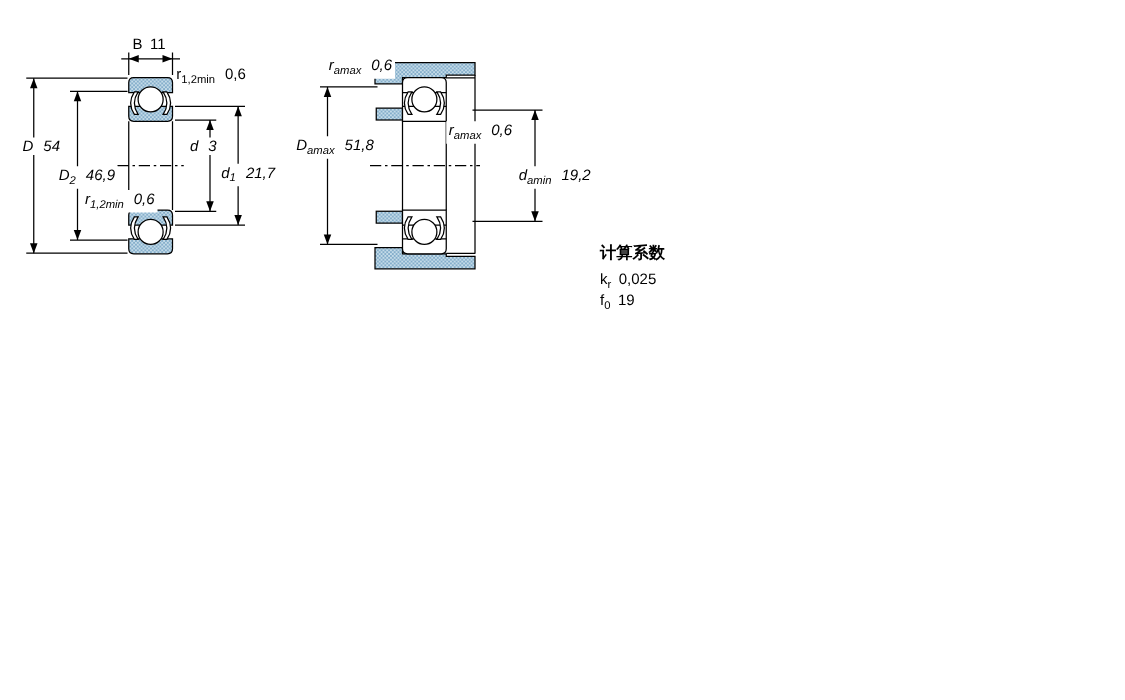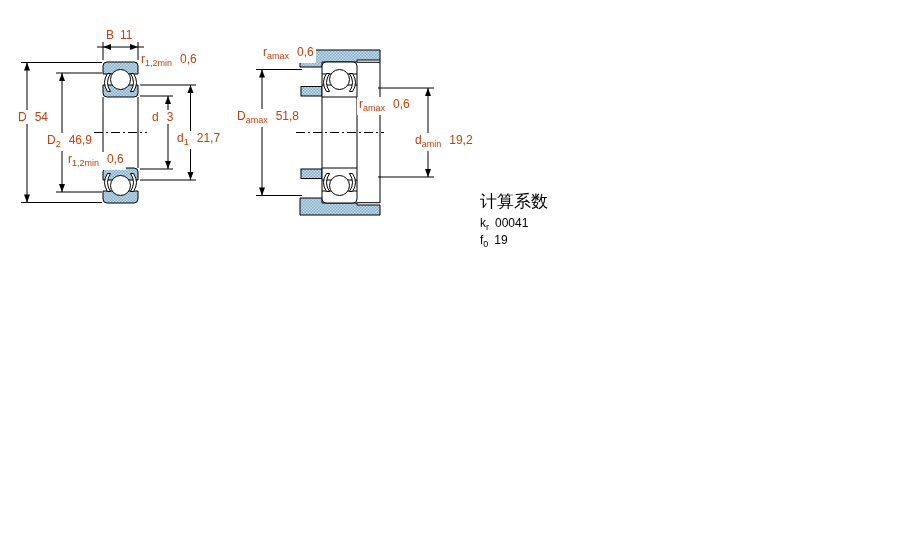--- a/index.html
+++ b/index.html
@@ -1,24 +1,24 @@
 <!DOCTYPE html>
 <html><head>
 <meta charset="utf-8">
 <style>
   html,body{margin:0;padding:0;background:#fff;}
   #canvas{position:relative;width:900px;height:560px;background:#ffffff;overflow:hidden;
           font-family:"Liberation Sans",sans-serif;color:#000;}
   svg{position:absolute;left:0;top:0;}
-  .lbl{position:absolute;font-size:12px;line-height:14px;white-space:nowrap;color:#c2410c;}
-  .lbl.bg{background:#ffffff;padding:0 2px;}
+  .lbl{position:absolute;font-size:12px;line-height:14px;white-space:nowrap;color:#000000;}
+  .lbl.bg{background:#ffffff;padding:0 2px;font-style:italic;}
   .lbl .sub{font-size:9px;vertical-align:-3px;letter-spacing:0;}
   .lbl .val{margin-left:8px;}
   .lbl .val-tight{margin-left:6px;}
-  #factors-title{position:absolute;font-size:17px;font-weight:normal;line-height:15px;}
+  #factors-title{position:absolute;font-size:13px;font-weight:bold;line-height:15px;}
   .factor-row{position:absolute;font-size:12px;line-height:14px;}
   .factor-row .sub{font-size:9px;vertical-align:-3px;}
   .factor-row .val{margin-left:6px;}
 </style>
 </head>
 <body>
 
 <div id="canvas">
 
   <svg width="900" height="560" viewBox="0 0 900 560">
@@ -190,20 +190,20 @@
     <span>r</span><span class="sub">amax</span><span class="val">0,6</span>
   </div>
 
   <div class="lbl bg" style="left:413px;top:133px;">
     <span>d</span><span class="sub">amin</span><span class="val">19,2</span>
   </div>
 
   <div id="factors-title" style="left:480px;top:194px;">计算系数</div>
 
   <div class="factor-row" style="left:480px;top:216px;">
-    <span>k</span><span class="sub">r</span><span class="val">00041</span>
+    <span>k</span><span class="sub">r</span><span class="val">0,025</span>
   </div>
 
   <div class="factor-row" style="left:480px;top:233px;">
     <span>f</span><span class="sub">0</span><span class="val">19</span>
   </div>
 
 </div>
 
 </body></html>

